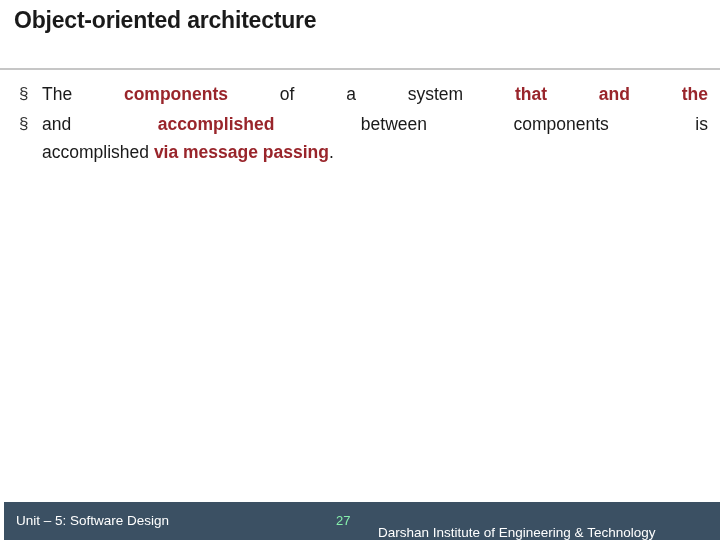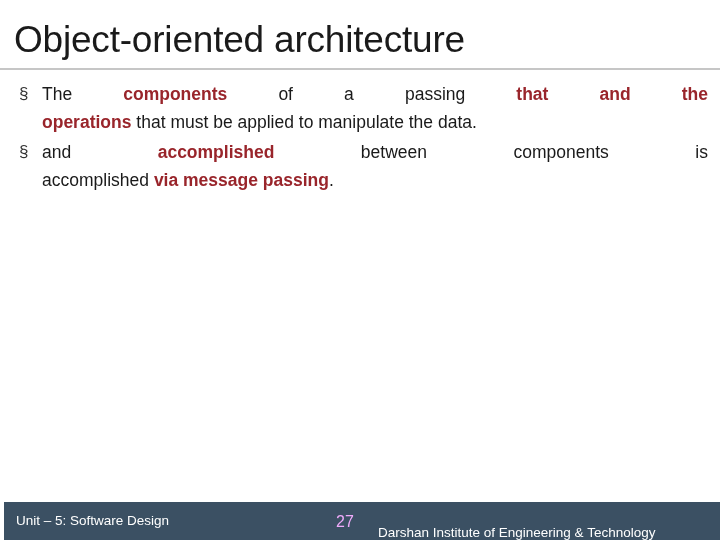--- a/index.html
+++ b/index.html
@@ -17,26 +17,26 @@
   .slide {
     position: relative;
     width: 720px;
     height: 540px;
     background: #ffffff;
     box-sizing: border-box;
   }
   .title {
     position: absolute;
     left: 14px;
-    top: 22px;
+    top: 2px;
     width: 692px;
-    font-size: 37px;
+    font-size: 23px;
     line-height: 36px;
     color: #1a1a1a;
-    font-weight: 400;
+    font-weight: 700;
     letter-spacing: -0.2px;
     white-space: nowrap;
   }
   .title-rule {
     position: absolute;
     left: 0px;
     top: 68px;
     width: 720px;
     height: 2px;
     background: #c6c6c6;
@@ -91,22 +91,22 @@
     position: absolute;
     left: 12px;
     top: 11px;
     font-size: 13.5px;
     color: #ffffff;
   }
   .footer-page {
     position: absolute;
     left: 332px;
     top: 11px;
-    font-size: 16px;
-    color: #f0abfc;
+    font-size: 13px;
+    color: #86efac;
   }
   .footer-right {
     position: absolute;
     left: 374px;
     top: 11px;
     font-size: 13.5px;
     color: #ffffff;
     margin-top: 12px;
   }
 </style>
@@ -120,28 +120,24 @@
 
   <div class="body">
 
     <div class="bullet">
       <span class="marker">§</span>
       <span class="para-line justify-line">
         <span>The</span>
         <span class="hl">components</span>
         <span>of</span>
         <span>a</span>
-        <span>passing</span>
+        <span>system</span>
         <span class="hl">that</span>
         <span class="hl">and</span>
         <span class="hl">the</span>
-      </span>
-      <span class="para-line">
-        <span class="hl">operations</span>
-        <span>that must be applied to manipulate the data.</span>
       </span>
     </div>
 
     <div class="bullet">
       <span class="marker">§</span>
       <span class="para-line justify-line">
         <span>and</span>
         <span class="hl">accomplished</span>
         <span>between</span>
         <span>components</span>

